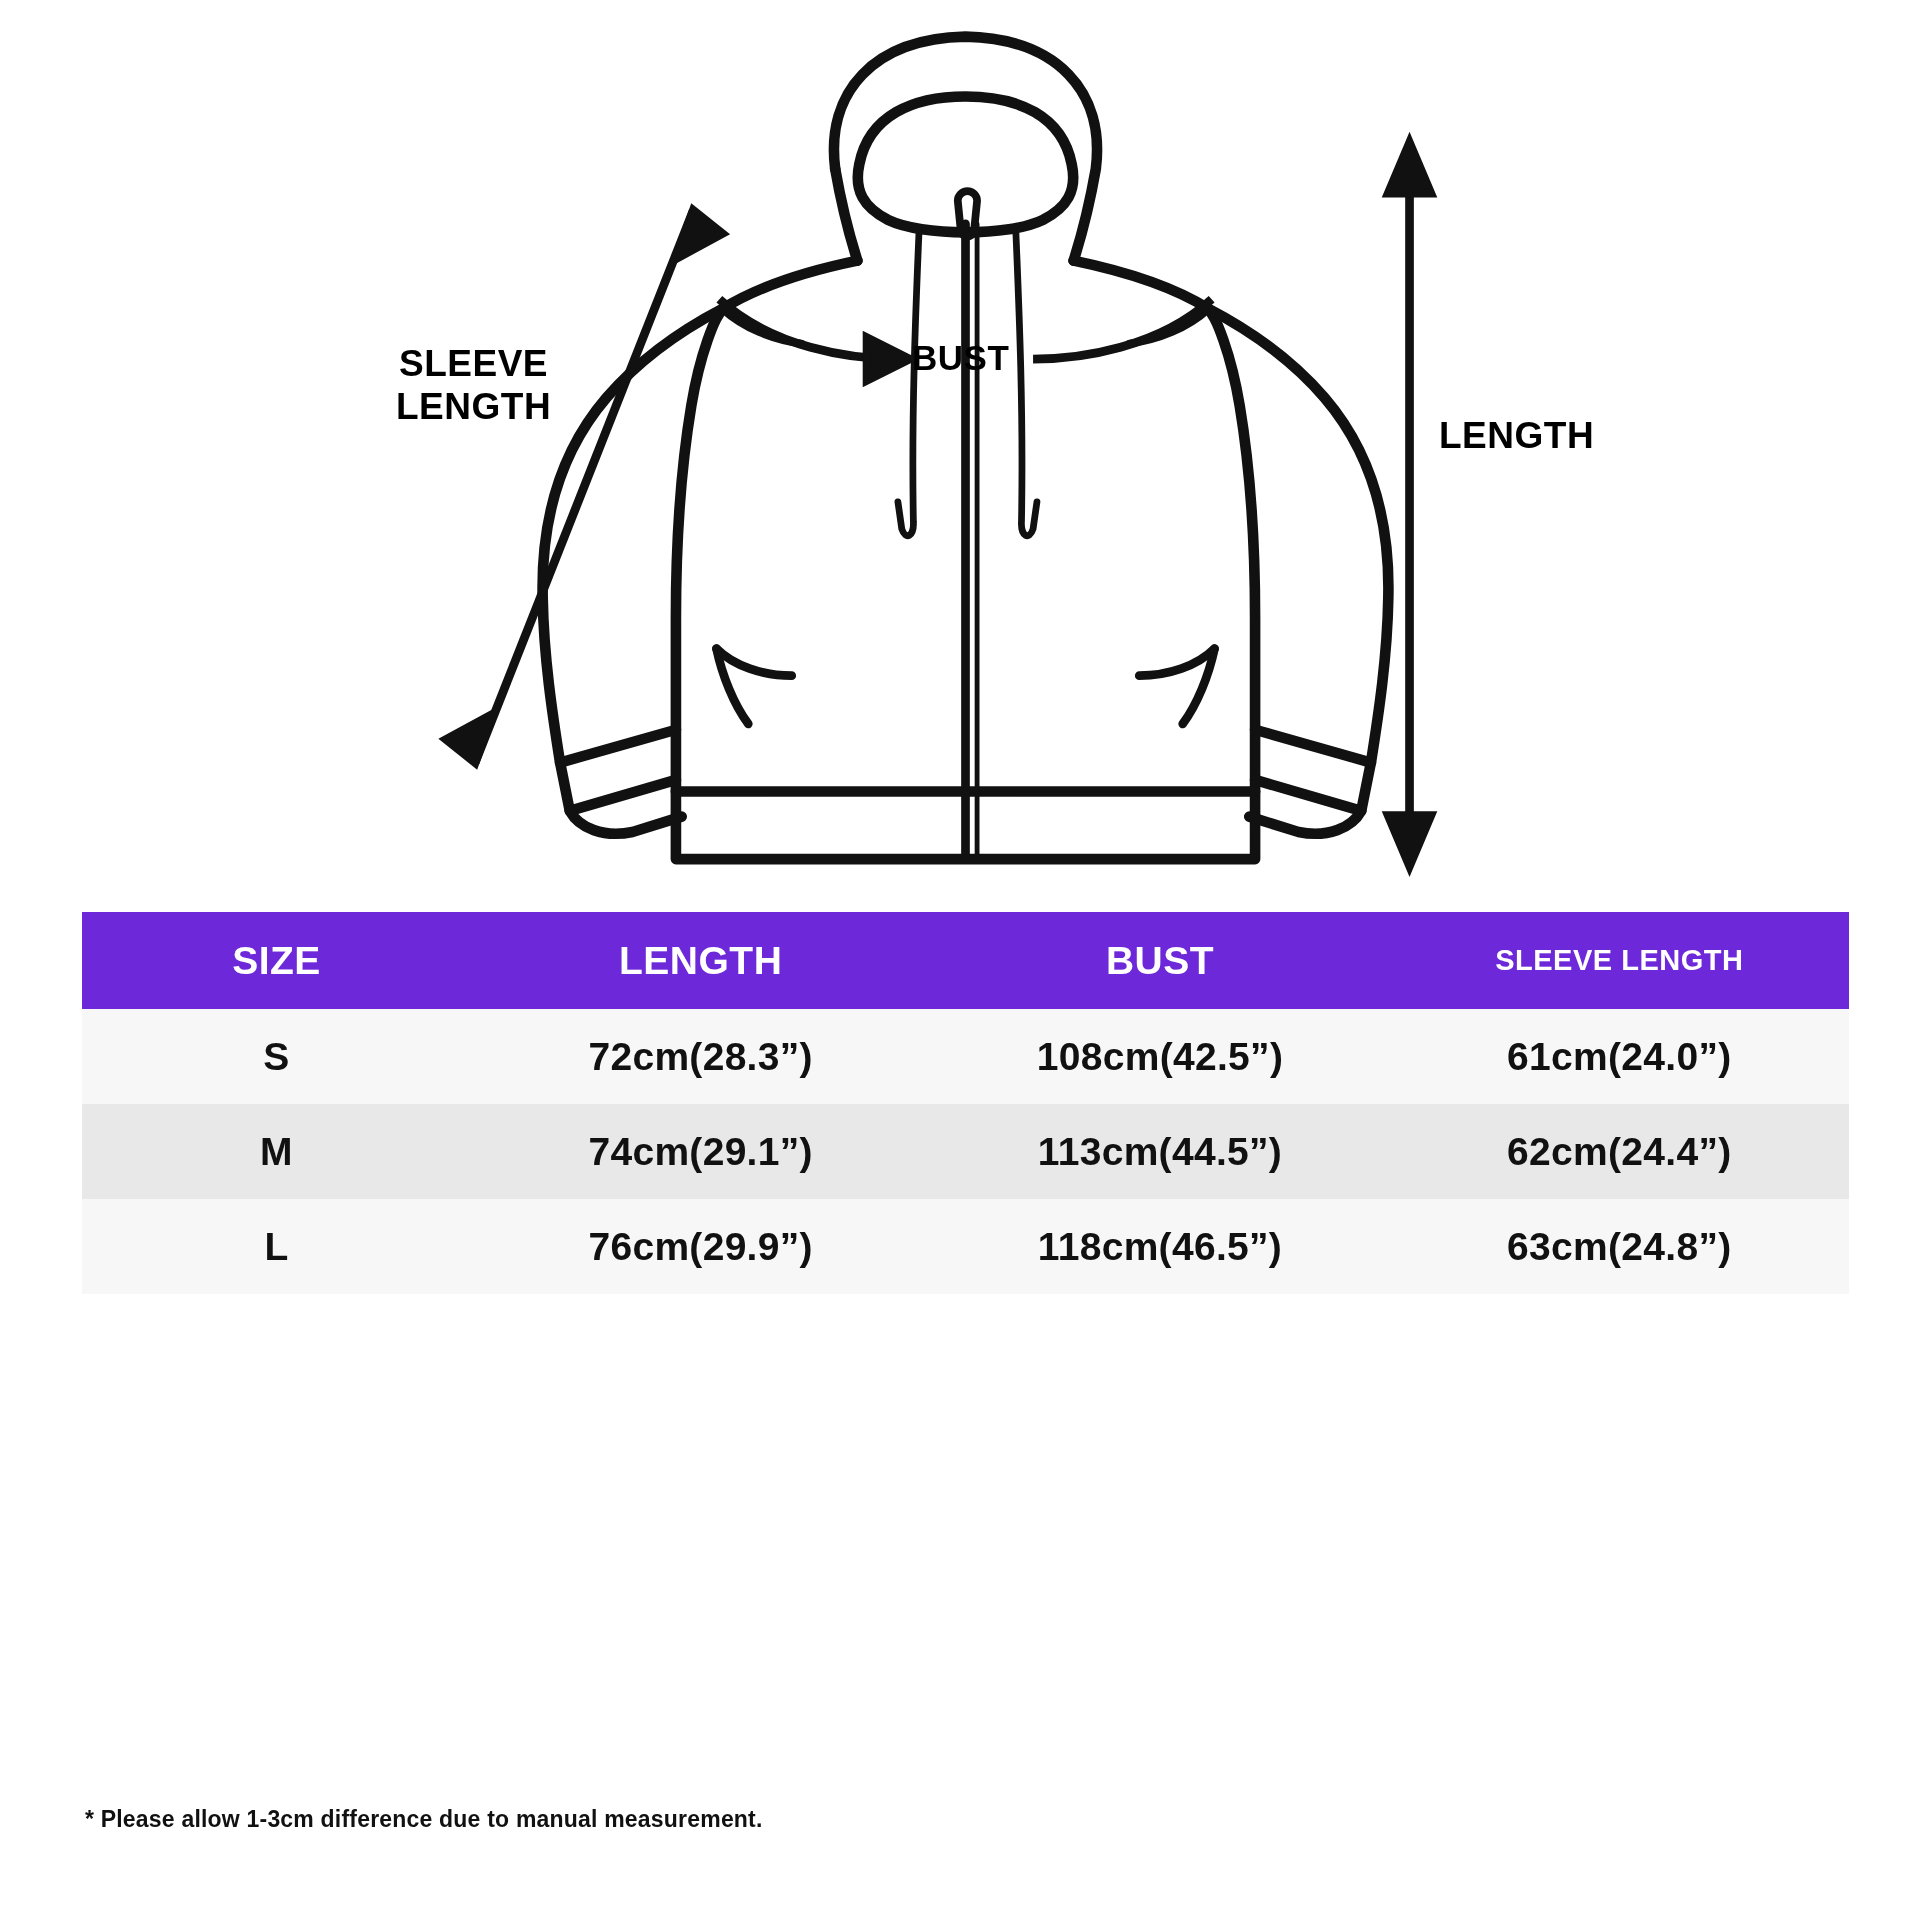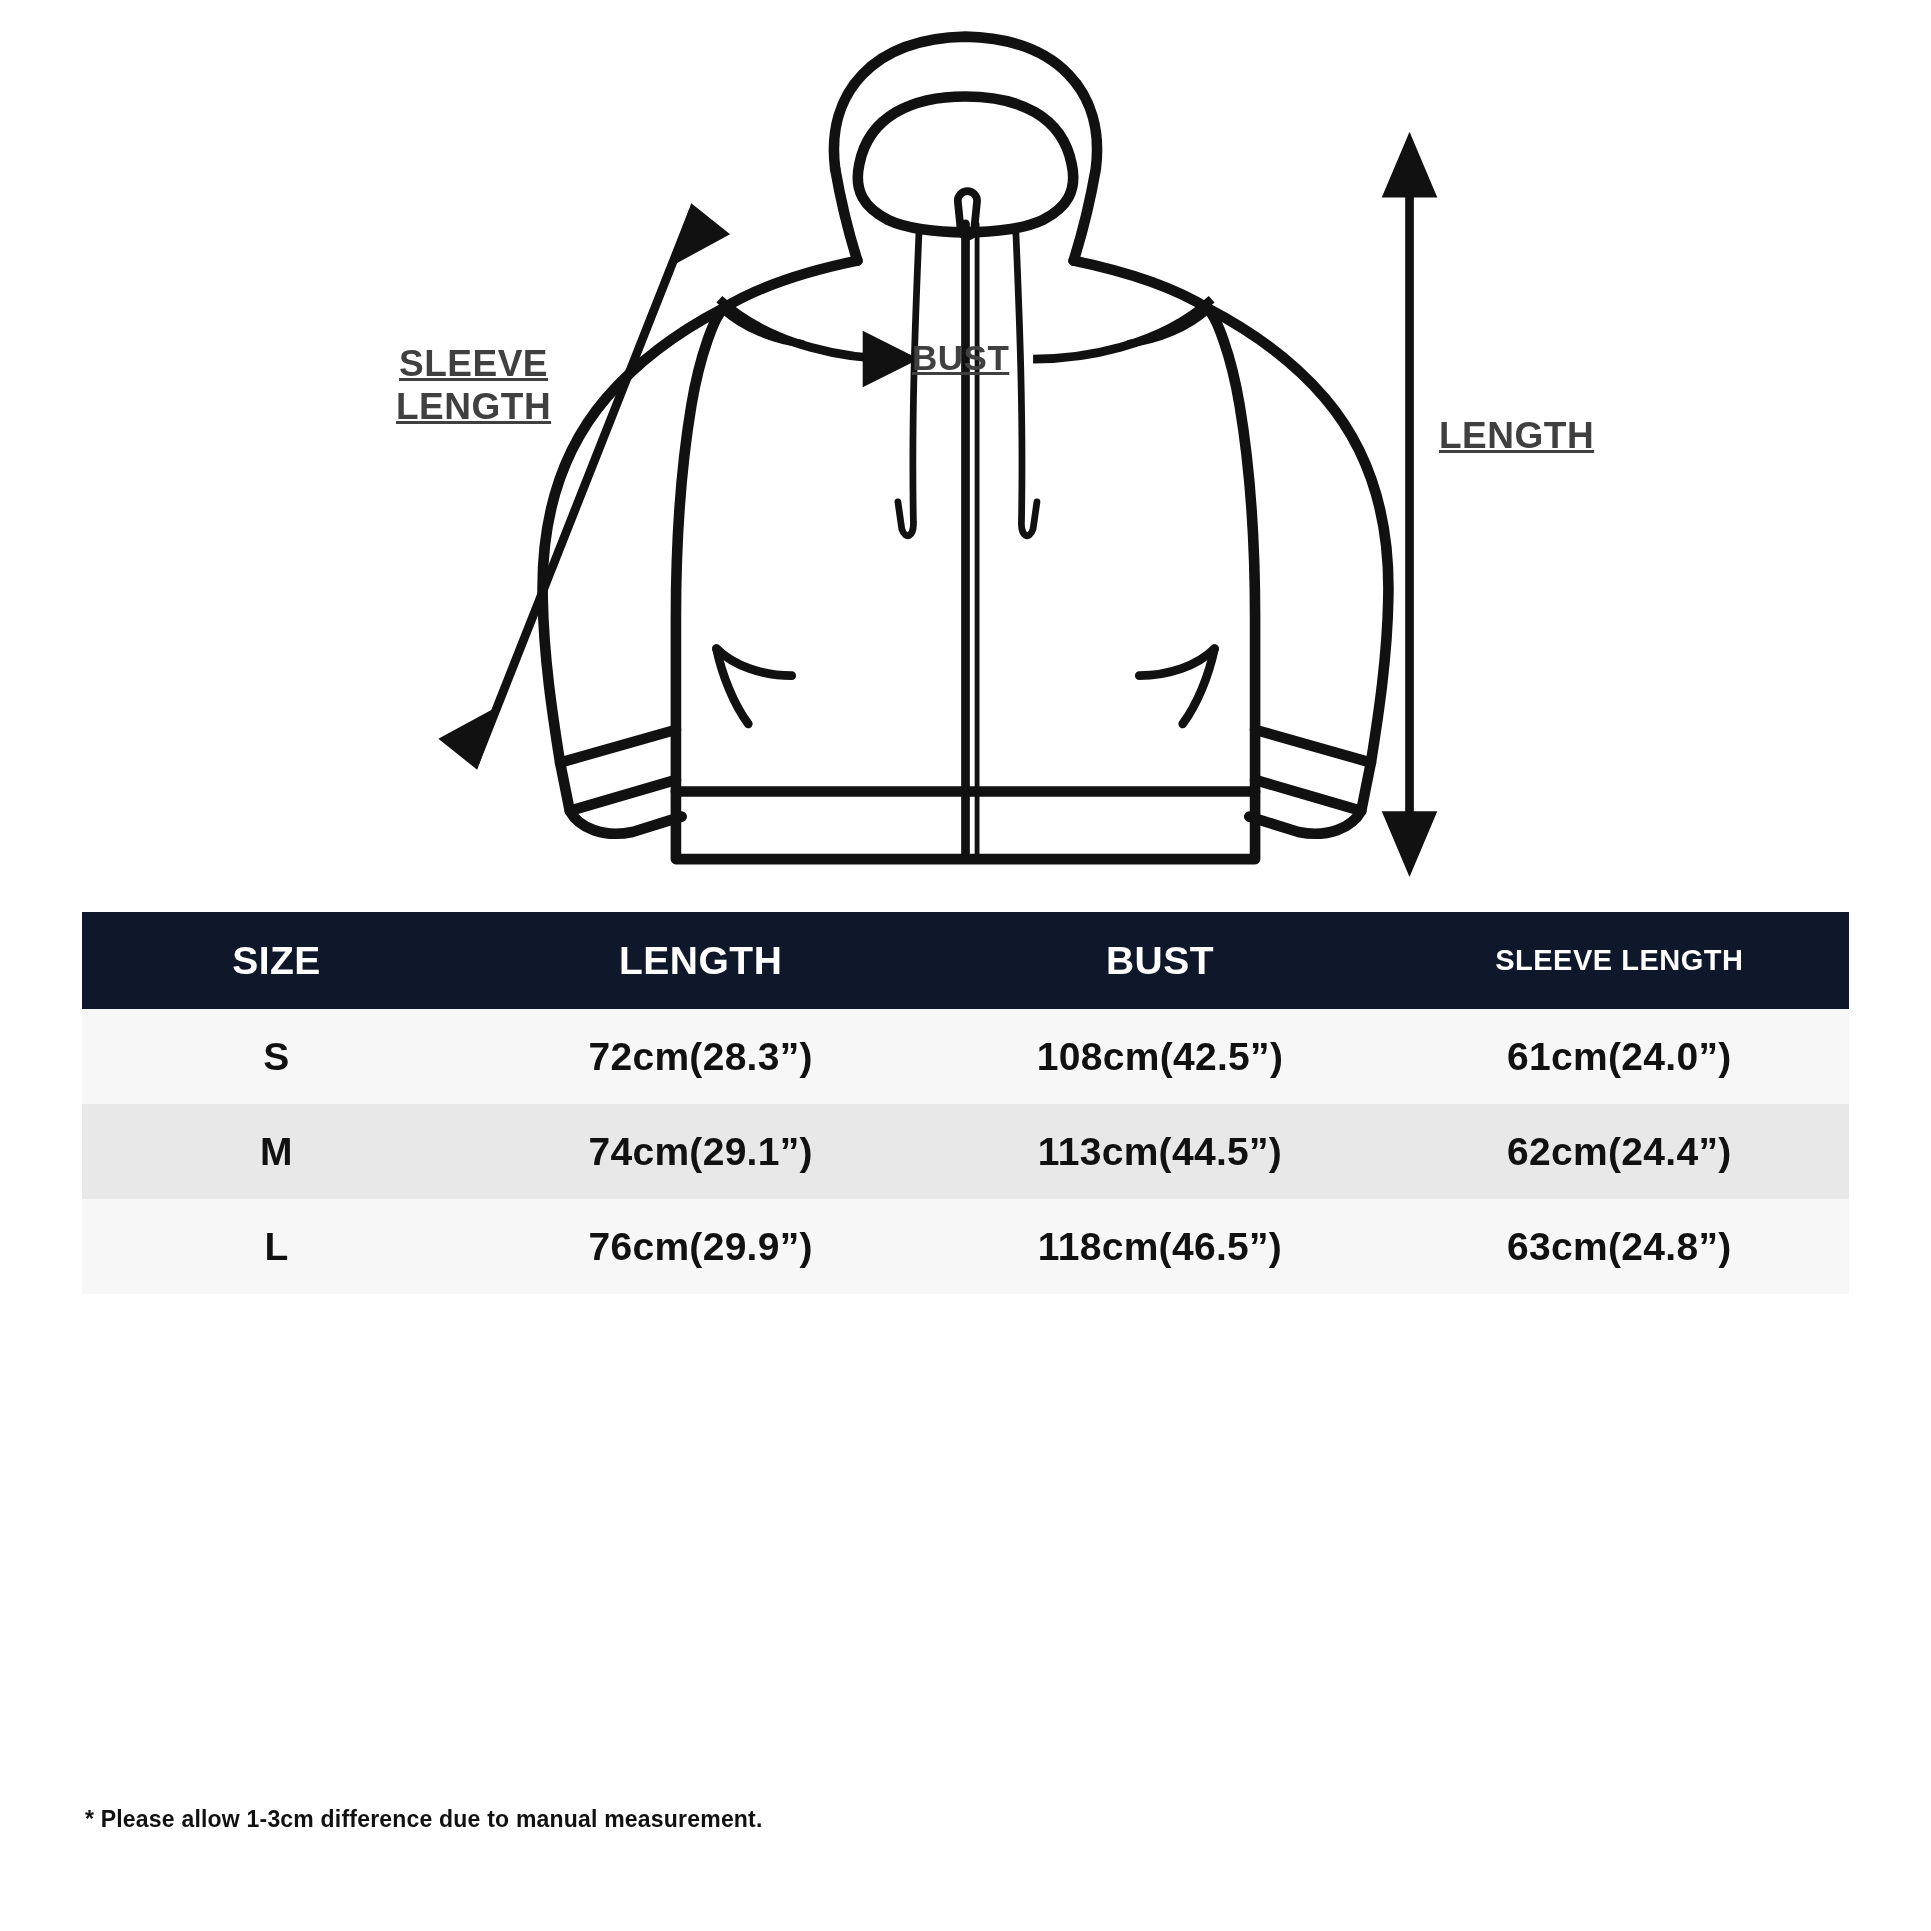--- a/index.html
+++ b/index.html
@@ -27,24 +27,23 @@
     width: 1931px;
     height: 917px;
   }
   .illustration svg {
     display: block;
   }
   .label {
     position: absolute;
     font-weight: bold;
     letter-spacing: 0.5px;
-    color: #404040;
+    color: #000000;
     line-height: 1.15;
     white-space: pre;
-    text-decoration: underline;
   }
   .label-sleeve {
     left: 396px;
     top: 343px;
     font-size: 37px;
     text-align: center;
   }
   .label-length {
     left: 1439px;
     top: 415px;
@@ -62,21 +61,21 @@
     left: 82px;
     top: 912px;
     width: 1767px;
   }
   table.size-table {
     border-collapse: collapse;
     width: 100%;
     table-layout: fixed;
   }
   table.size-table thead th {
-    background: #0f172a;
+    background: #6d28d9;
     color: #ffffff;
     font-size: 39px;
     font-weight: bold;
     height: 95px;
     vertical-align: middle;
     text-align: center;
     letter-spacing: 0.5px;
   }
   table.size-table thead th.sleeve-head {
     font-size: 29px;

